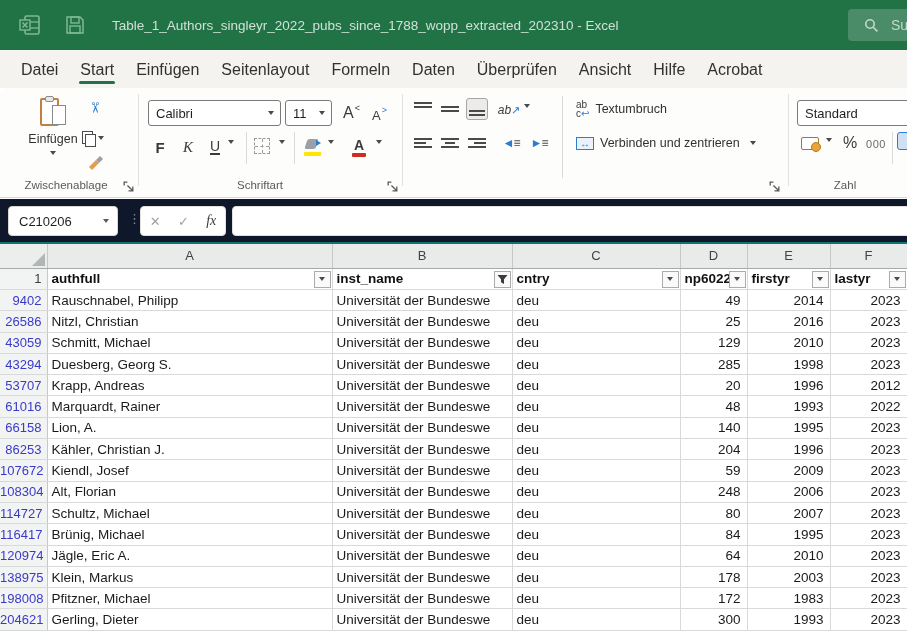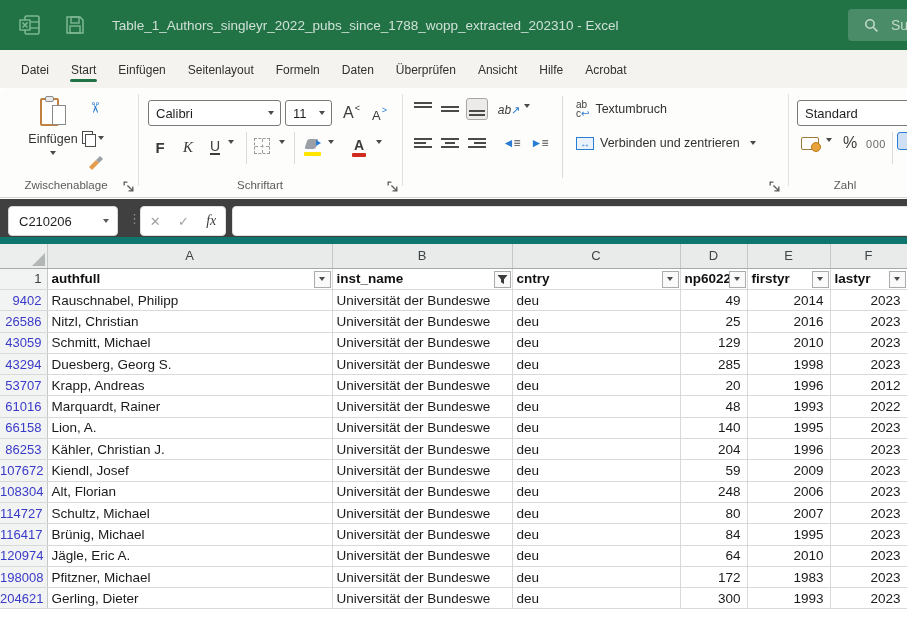--- a/index.html
+++ b/index.html
@@ -14,21 +14,21 @@
   .tb-save { margin-left:22px; width:22px; height:22px; flex:0 0 auto; }
   .tb-title { margin-left:26px; color:#cfe0d7; font-size:13.5px; white-space:nowrap; }
   .searchbox { position:absolute; left:848px; top:9px; width:120px; height:32px;
                background:#4a8c68; border-radius:4px; display:flex; align-items:center;
                color:#c3dacb; font-size:14px; }
   .searchbox svg { margin-left:16px; margin-right:12px; flex:0 0 auto; }
 
   
   .menubar { position:absolute; left:0; top:50px; width:907px; height:38px;
              background:#f5f3f0; display:flex; align-items:center; padding-left:10px; }
-  .mtab { font-size:12px; color:#323130; padding:9px 11px 7px 11px; cursor:default; white-space:nowrap; }
+  .mtab { font-size:16px; color:#323130; padding:9px 11px 7px 11px; cursor:default; white-space:nowrap; }
   .mtab.active { font-weight:normal; position:relative; }
   .mtab.active::after { content:""; position:absolute; left:10px; right:10px; bottom:2px;
                         height:3px; background:#217346; border-radius:2px; }
 
   
   .ribbon { position:absolute; left:0; top:88px; width:907px; height:110px;
             background:#fdfdfc; border-bottom:1px solid #d8d6d3; border-top-left-radius:8px;
             overflow:hidden; }
   .rdiv { position:absolute; top:6px; height:92px; width:1px; background:#e3e1de; }
   .grouplabel { position:absolute; top:91px; height:17px; font-size:11.5px; color:#5c5a58;
@@ -98,21 +98,21 @@
   .currency-ico { position:relative; width:18px; height:13px; border:1.3px solid #9a7a3a; border-radius:2px; background:#fff; }
   .currency-ico::after { content:""; position:absolute; right:-3px; bottom:-3px; width:8px; height:8px;
                          border-radius:50%; background:#e8a33d; border:1px solid #b97c16; }
   .pct { font-size:16px; color:#3b3b3b; }
   .zeros { font-size:11px; color:#6a6a6a; letter-spacing:0.5px; }
   .cuticon { position:absolute; left:897px; top:135px; width:16px; height:18px; background:#cfe0f5;
              border:1.5px solid #2b7cd3; border-radius:3px; }
 
   
   .formulabar { position:absolute; left:0; top:199px; width:907px; height:45px;
-                background:#404040; border-bottom:7px solid #0f766e; }
+                background:#0f172a; border-bottom:2px solid #0f766e; }
   .namebox { position:absolute; left:8px; top:7px; width:110px; height:30px; background:#fff;
              border:1px solid #d9d7d4; border-radius:4px; display:flex; align-items:center;
              font-size:13px; color:#1f1f1f; }
   .namebox .cv { flex:1; padding-left:10px; }
   .namebox .chev { margin-right:8px; border-top-color:#5a5a5a; }
   .vdots { position:absolute; left:128px; top:12px; color:#8a8a8a; font-size:13px; letter-spacing:0; }
   .fxbox { position:absolute; left:140px; top:7px; width:86px; height:30px; background:#fff;
            border:1px solid #e2e0dd; border-radius:4px; display:flex; align-items:center;
            justify-content:space-around; }
   .fx-x, .fx-check { color:#a0a0a0; font-size:13px; }
@@ -541,20 +541,29 @@
   <tr>
     <th class="rownum">120974</th>
     <td class="cell">Jägle, Eric A.</td>
     <td class="cell">Universität der Bundeswe</td>
     <td class="cell">deu</td>
     <td class="cell num">64</td>
     <td class="cell num">2010</td>
     <td class="cell num">2023</td>
   </tr>
 
+  <tr>
+    <th class="rownum">138975</th>
+    <td class="cell">Klein, Markus</td>
+    <td class="cell">Universität der Bundeswe</td>
+    <td class="cell">deu</td>
+    <td class="cell num">178</td>
+    <td class="cell num">2003</td>
+    <td class="cell num">2023</td>
+  </tr>
 
   <tr>
     <th class="rownum">198008</th>
     <td class="cell">Pfitzner, Michael</td>
     <td class="cell">Universität der Bundeswe</td>
     <td class="cell">deu</td>
     <td class="cell num">172</td>
     <td class="cell num">1983</td>
     <td class="cell num">2023</td>
   </tr>

